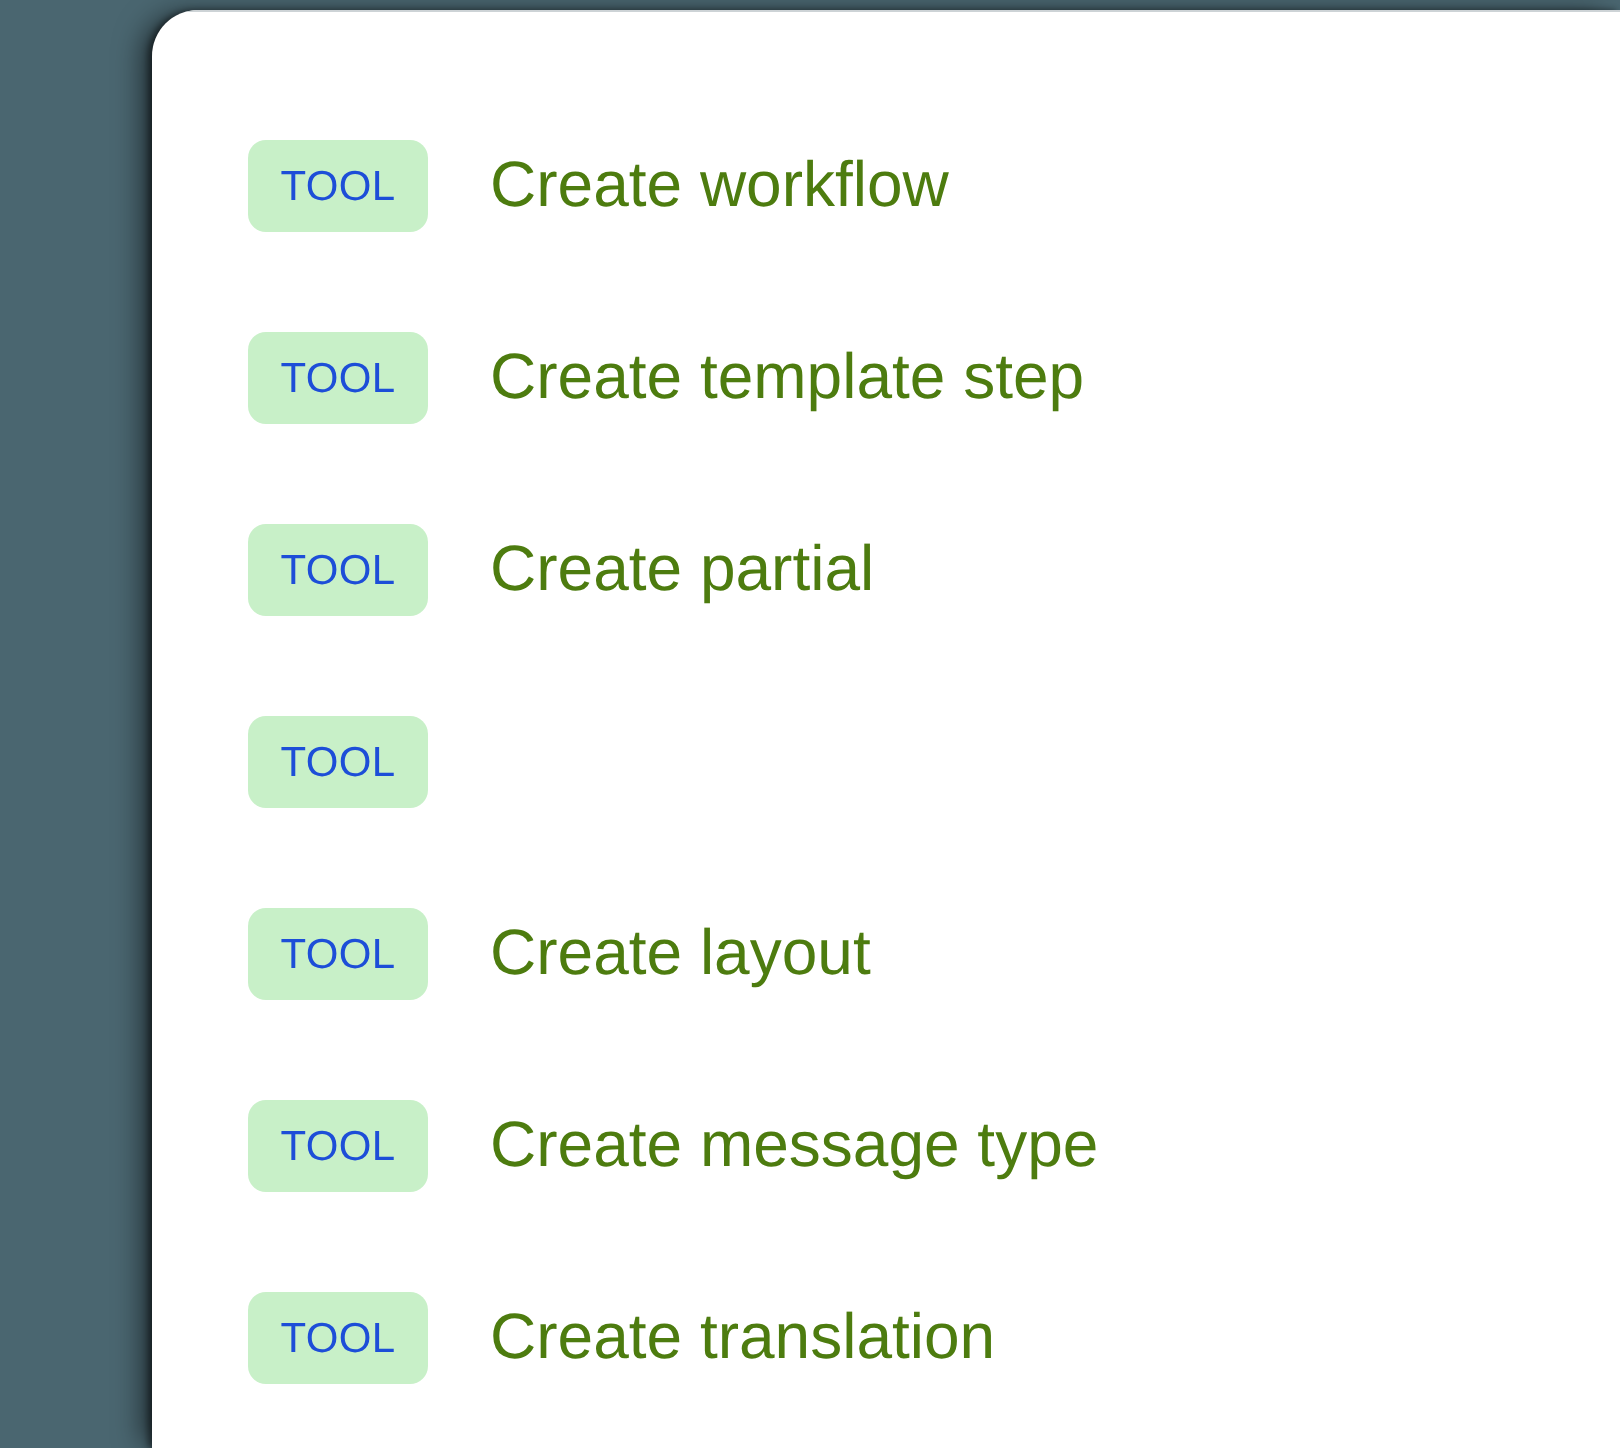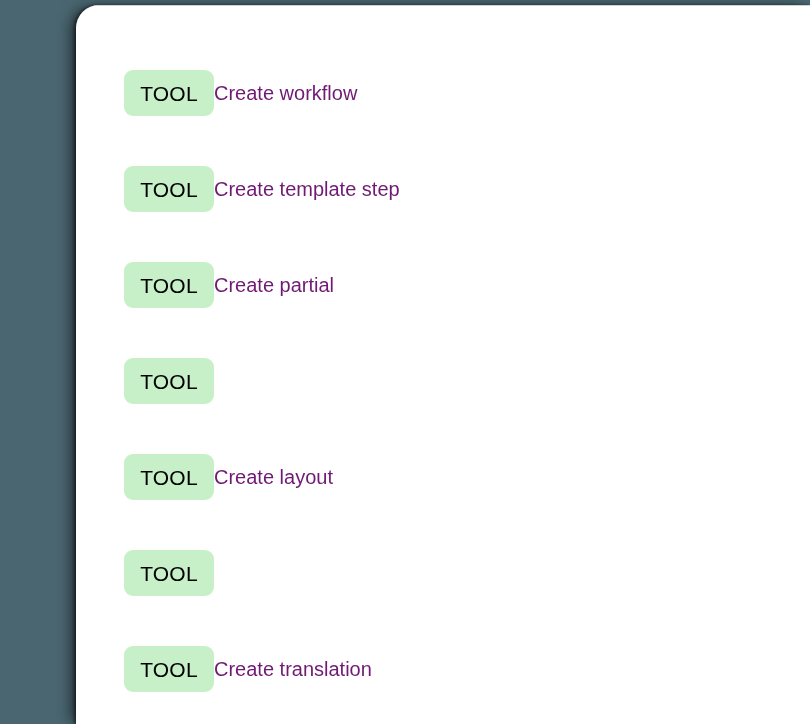--- a/index.html
+++ b/index.html
@@ -64,36 +64,37 @@
     margin-bottom: 50px;   
   }
 
   .tool-row:last-child { margin-bottom: 0; }
 
   .tool-badge {
     flex: 0 0 auto;
     width: 90px;
     height: 46px;
     background: #c8f0c8;
-    color: #000000;
+    color: #1d4ed8;
     border-radius: 9px;
     display: flex;
     align-items: center;
     justify-content: center;
     font-size: 21px;
     font-weight: 400;
     letter-spacing: 0.2px;
     line-height: 1;
     font-family: "Liberation Sans", sans-serif;
   }
 
   .tool-label {
-    font-size: 20px;
+    margin-left: 31px;     
+    font-size: 32px;
     font-weight: 400;
-    color: #701a75;
+    color: #4d7c0f;
     line-height: 1.1;
     white-space: nowrap;
     font-family: "Liberation Sans", sans-serif;
   }
 </style>
 </head>
 <body>
 
 <div id="app-backdrop"></div>
 
@@ -121,20 +122,21 @@
       <span class="tool-badge">TOOL</span>
     </li>
 
     <li class="tool-row">
       <span class="tool-badge">TOOL</span>
       <span class="tool-label">Create layout</span>
     </li>
 
     <li class="tool-row">
       <span class="tool-badge">TOOL</span>
+      <span class="tool-label">Create message type</span>
     </li>
 
     <li class="tool-row">
       <span class="tool-badge">TOOL</span>
       <span class="tool-label">Create translation</span>
     </li>
 
   </ul>
 </div>
 

